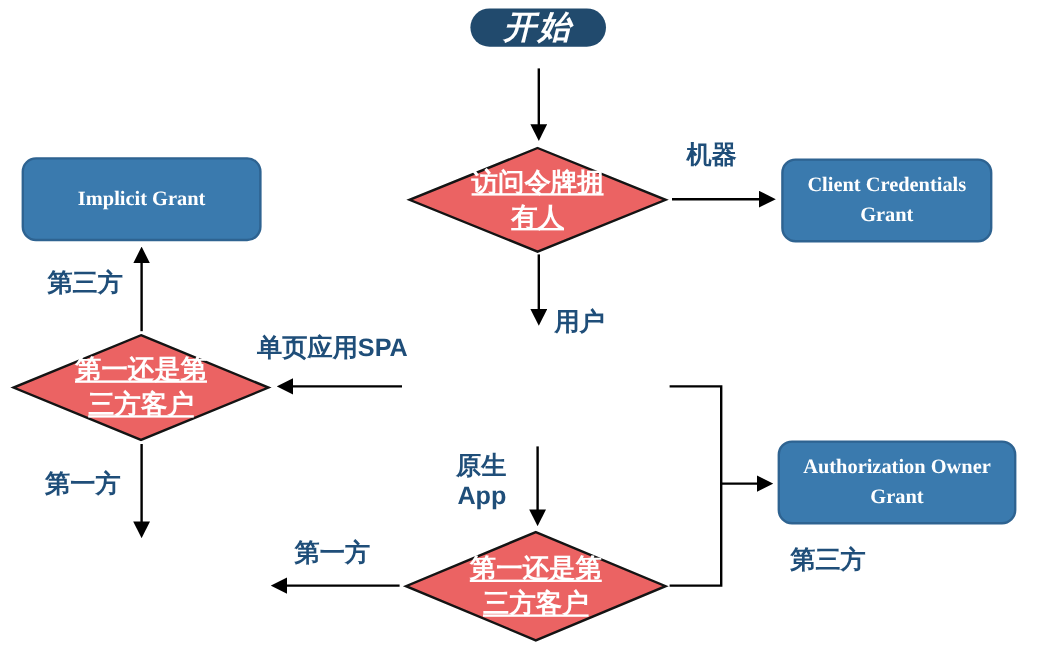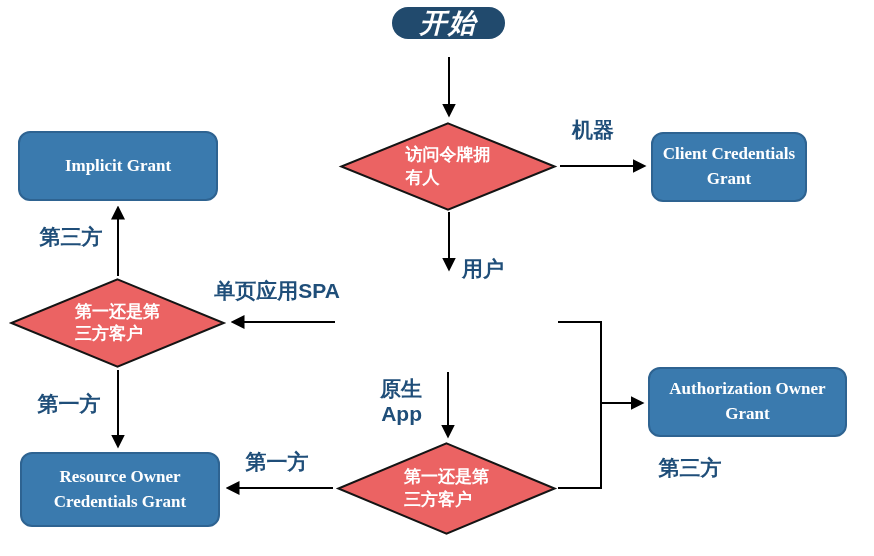--- a/index.html
+++ b/index.html
@@ -37,24 +37,25 @@
     font-family:"Liberation Serif",serif;
     font-size:17px;font-weight:bold;
     line-height:1.45;
     white-space:pre-line;
     box-sizing:border-box;
   }
   .decision{color:var(--node-text);}
   .decision svg{position:absolute;left:0;top:0;width:100%;height:100%;}
   .decision .diamond-label{
     position:relative;
-    font-size:17px;font-weight:bold;
+    font-size:22px;font-weight:bold;
     line-height:1.3;
     white-space:pre-line;
-    text-align:left;
+    text-align:center;
+    text-decoration:underline;
   }
   .edge-label{
     position:absolute;
     transform:translate(-50%,-50%);
     color:var(--label-text);
     font-size:21px;font-weight:bold;
     white-space:pre-line;
     text-align:right;
     line-height:1.18;
   }
@@ -89,42 +90,38 @@
   </div>
 
   <div class="node decision" style="left:338px;top:122px;width:220px;height:89px;">
     <svg viewBox="0 0 100 100" preserveAspectRatio="none">
       <polygon points="50,1.5 98.5,50 50,98.5 1.5,50" style="fill:var(--decision-fill);stroke:var(--decision-border);stroke-width:2;" vector-effect="non-scaling-stroke"></polygon>
     </svg>
     <span class="diamond-label">访问令牌拥
 有人</span>
   </div>
 
-  <div class="node process" style="left:651px;top:132px;width:156px;height:70px;">
+  <div class="node process" style="left:651px;top:132px;width:176px;height:70px;">
     <span>Client Credentials
 Grant</span>
   </div>
 
 
   <div class="node decision" style="left:8px;top:278px;width:219px;height:90px;">
     <svg viewBox="0 0 100 100" preserveAspectRatio="none">
       <polygon points="50,1.5 98.5,50 50,98.5 1.5,50" style="fill:var(--decision-fill);stroke:var(--decision-border);stroke-width:2;" vector-effect="non-scaling-stroke"></polygon>
     </svg>
     <span class="diamond-label">第一还是第
 三方客户</span>
   </div>
 
   <div class="node process" style="left:18px;top:131px;width:200px;height:70px;">
     <span>Implicit Grant</span>
   </div>
 
-  <div class="node process" style="left:20px;top:452px;width:200px;height:75px;">
-    <span>Resource Owner
-Credentials Grant</span>
-  </div>
 
   <div class="node decision" style="left:335px;top:442px;width:223px;height:93px;">
     <svg viewBox="0 0 100 100" preserveAspectRatio="none">
       <polygon points="50,1.5 98.5,50 50,98.5 1.5,50" style="fill:var(--decision-fill);stroke:var(--decision-border);stroke-width:2;" vector-effect="non-scaling-stroke"></polygon>
     </svg>
     <span class="diamond-label">第一还是第
 三方客户</span>
   </div>
 
   <div class="node process" style="left:648px;top:367px;width:199px;height:70px;">

